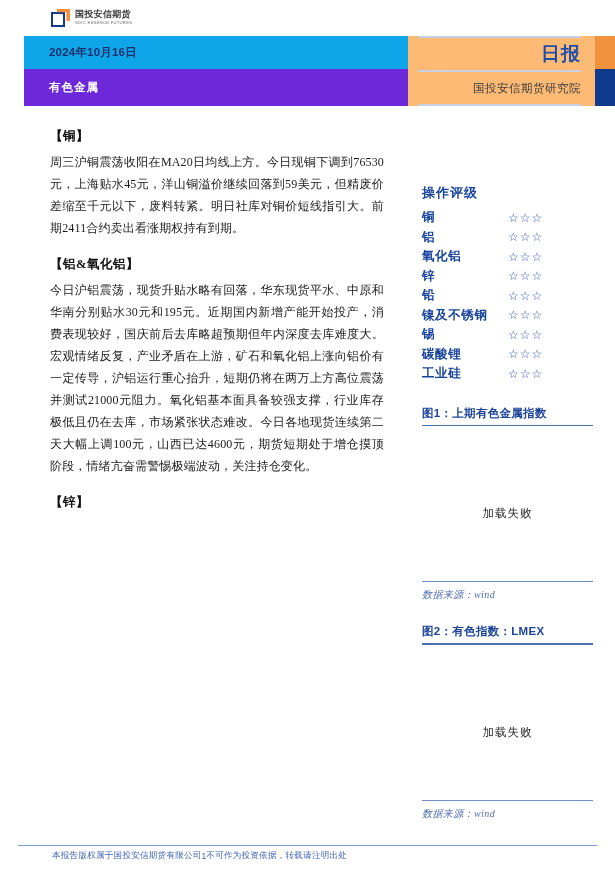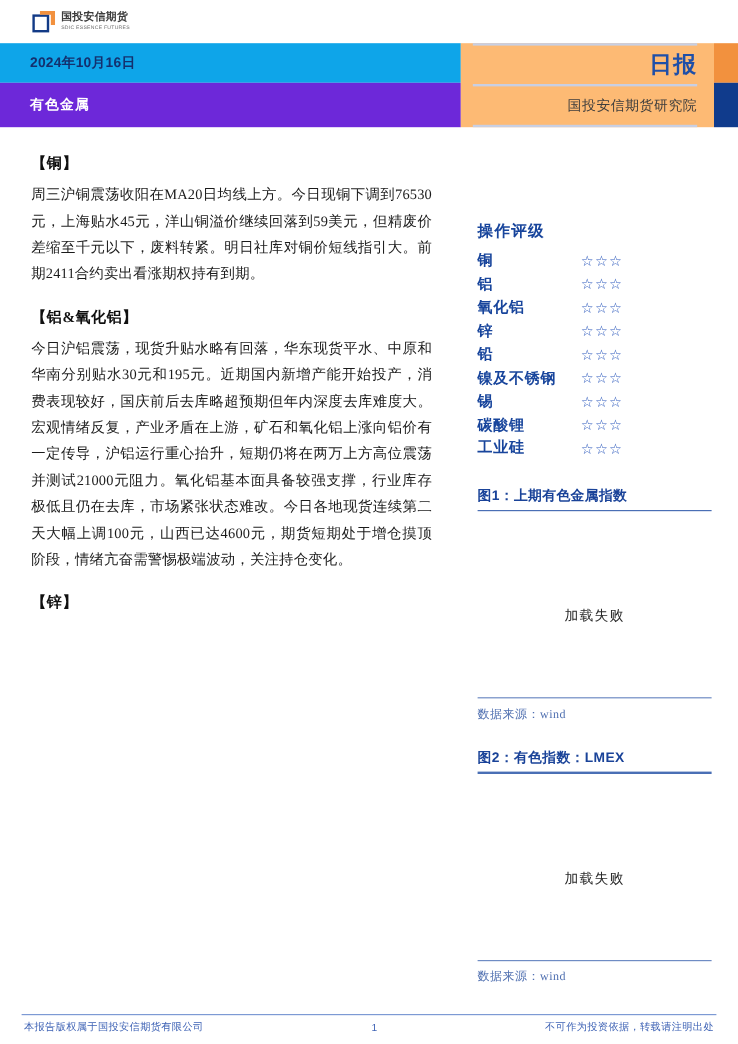--- a/index.html
+++ b/index.html
@@ -14,20 +14,21 @@
     font-family: "Liberation Serif", "DejaVu Serif", serif;
     color: #1a1a1a;
     position: relative;
     overflow: hidden;
   }
   .page {
     position: relative;
     width: 615px;
     height: 870px;
     box-sizing: border-box;
+    padding-left: 24px;
   }
 
   
   .masthead {
     height: 36px;
     position: relative;
   }
   .logo-wrap {
     position: absolute;
     left: 27px;
@@ -278,20 +279,21 @@
     font-size: 11.5px;
     color: #2a2a2a;
     letter-spacing: 1px;
   }
   .fig-rule-bottom {
     height: 1.4px;
     background: #6f8cc4;
   }
   .fig-source {
     font-family: "Liberation Serif", serif;
+    font-style: italic;
     font-size: 10px;
     color: #4f6fb0;
     padding-top: 6px;
     letter-spacing: 0.4px;
   }
 
   
   .footer {
     position: absolute;
     left: 0;
@@ -300,22 +302,22 @@
     box-sizing: border-box;
     padding: 0 18px;
   }
   .footer-rule {
     height: 1.2px;
     background: #7d9ad4;
   }
   .footer-row {
     display: flex;
     align-items: center;
-    justify-content: space-between;
     padding: 4px 2px 8px 2px;
+    margin-left: 32px;
   }
   .footer-text {
     font-family: "Liberation Serif", serif;
     font-size: 8.5px;
     color: #3f63b5;
     letter-spacing: 0.3px;
     white-space: nowrap;
   }
   .footer-page {
     font-family: "Liberation Sans", sans-serif;

